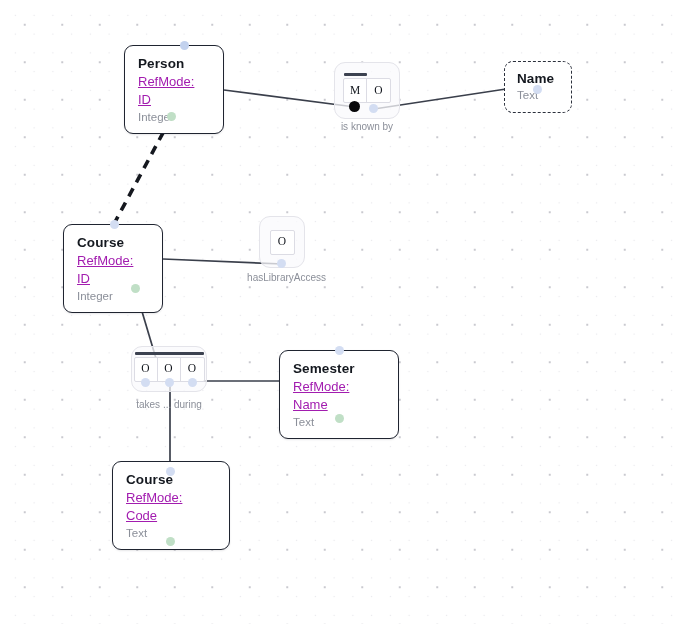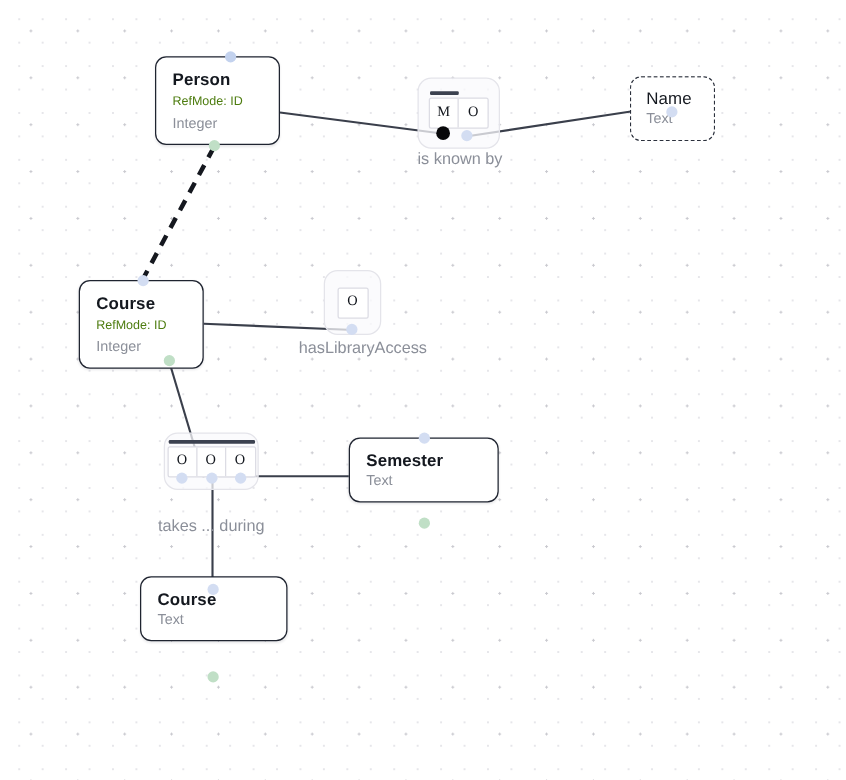--- a/index.html
+++ b/index.html
@@ -47,40 +47,41 @@
     box-shadow: 0 1px 2px rgba(20,24,40,0.10);
   }
   .entity .ent-name {
     font-size: 13.5px;
     font-weight: bold;
     color: #14181f;
     line-height: 17px;
     letter-spacing: 0.1px;
   }
   .entity .ent-ref {
-    font-size: 10px;
-    color: #4d7c0f;
+    font-size: 13px;
+    color: #a21caf;
     line-height: 18px;
     margin-top: 1px;
+    text-decoration: underline;
   }
   .entity .ent-type {
     font-size: 11.5px;
     color: #8b8f99;
     line-height: 15px;
     margin-top: 1px;
   }
 
   .entity.valuetype {
     border: 1.8px dashed #2b303c;
     box-shadow: none;
     background: #ffffff;
   }
   .entity.valuetype .ent-name {
     font-size: 13.5px;
-    font-weight: normal;
+    font-weight: bold;
   }
 
   
   .fact {
     position: absolute;
     box-sizing: border-box;
     border: 1px solid #e4e4ea;
     border-radius: 11px;
     background: rgba(250,250,252,0.75);
     display: flex;
@@ -113,21 +114,21 @@
   .uq-bar {
     position: absolute;
     height: 3px;
     background: #3c4250;
     border-radius: 1px;
     top: -6px;
   }
 
   .fact-label {
     position: absolute;
-    font-size: 13px;
+    font-size: 10px;
     color: #8b8f99;
     white-space: nowrap;
     line-height: 14px;
   }
 
   
   .anchor {
     position: absolute;
     width: 9px;
     height: 9px;
@@ -214,29 +215,31 @@
     <div class="roles">
       <div class="uq-bar" style="left:0px; width:69px;"></div>
       <div class="role">O</div>
       <div class="role">O</div>
       <div class="role">O</div>
     </div>
   </div>
   <div class="anchor lblue" style="left:141px; top:378px;"></div>
   <div class="anchor lblue" style="left:165px; top:378px;"></div>
   <div class="anchor lblue" style="left:188px; top:378px;"></div>
-  <div class="fact-label" style="left:119px; top:414px; width:100px; text-align:center;">takes ... during</div>
+  <div class="fact-label" style="left:119px; top:398px; width:100px; text-align:center;">takes ... during</div>
 
   <div class="entity" style="left:279px; top:350px; width:120px;">
     <div class="ent-name">Semester</div>
+    <div class="ent-ref">RefMode: Name</div>
     <div class="ent-type">Text</div>
   </div>
   <div class="anchor lblue" style="left:335px; top:346px;"></div>
   <div class="anchor green" style="left:335px; top:414px;"></div>
 
   <div class="entity" style="left:112px; top:461px; width:118px;">
     <div class="ent-name">Course</div>
+    <div class="ent-ref">RefMode: Code</div>
     <div class="ent-type">Text</div>
   </div>
   <div class="anchor lblue" style="left:166px; top:467px;"></div>
   <div class="anchor green" style="left:166px; top:537px;"></div>
 
 </div>
 
 </body></html>

